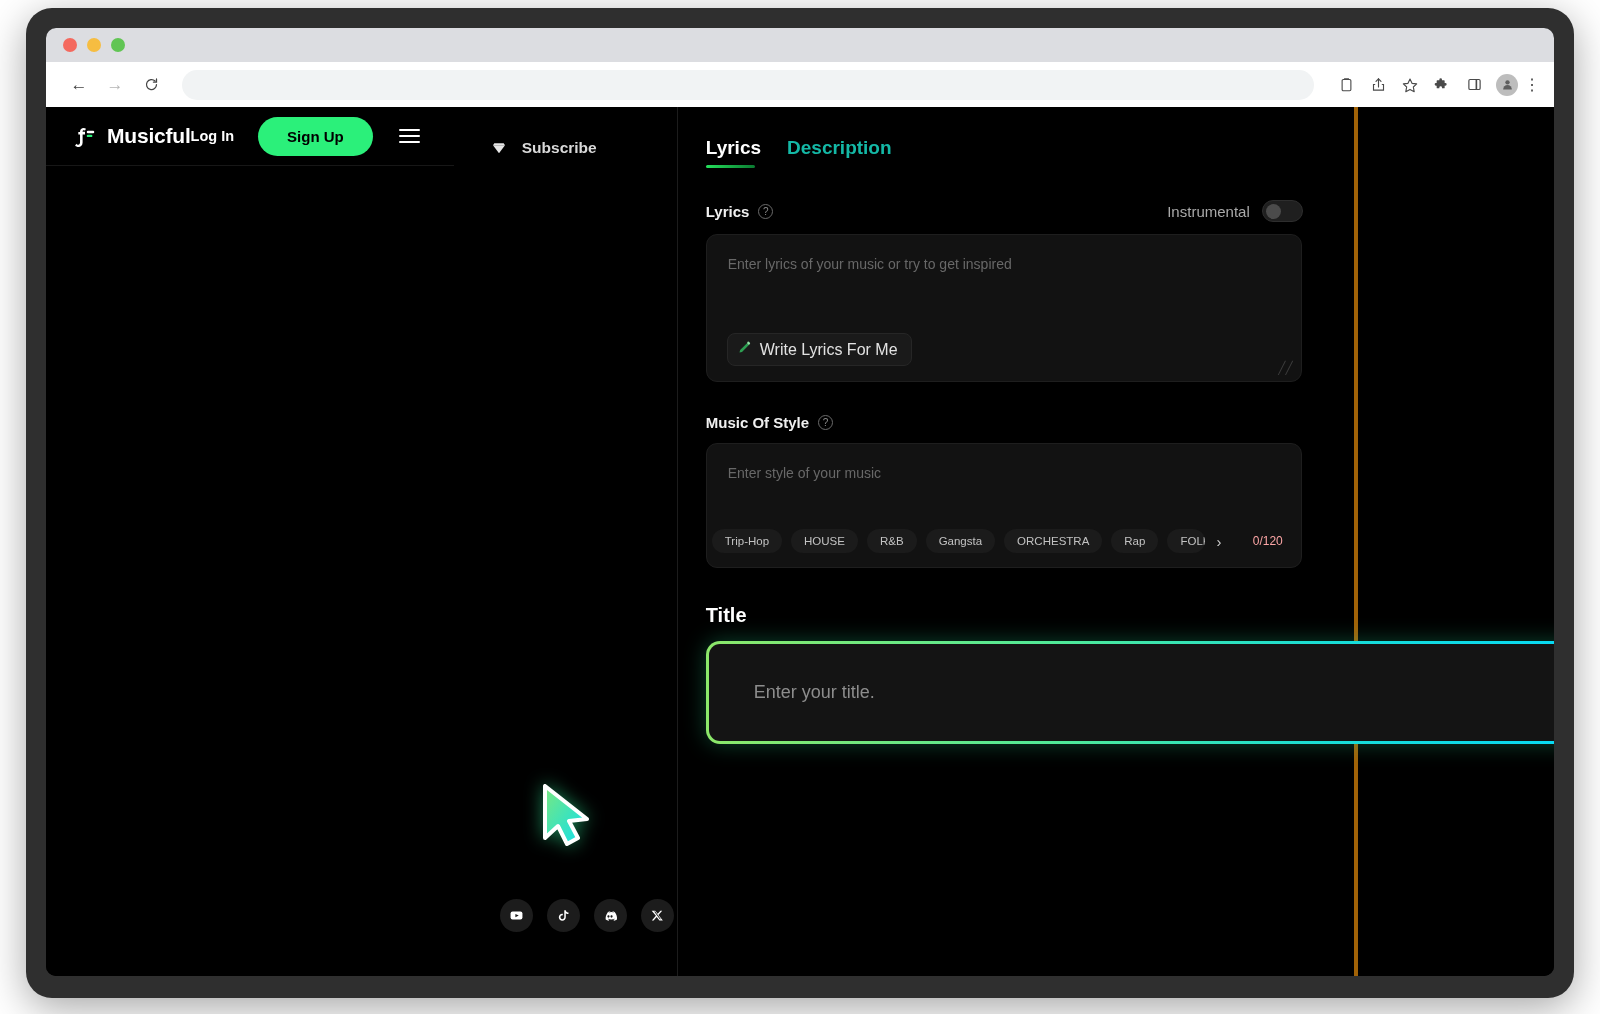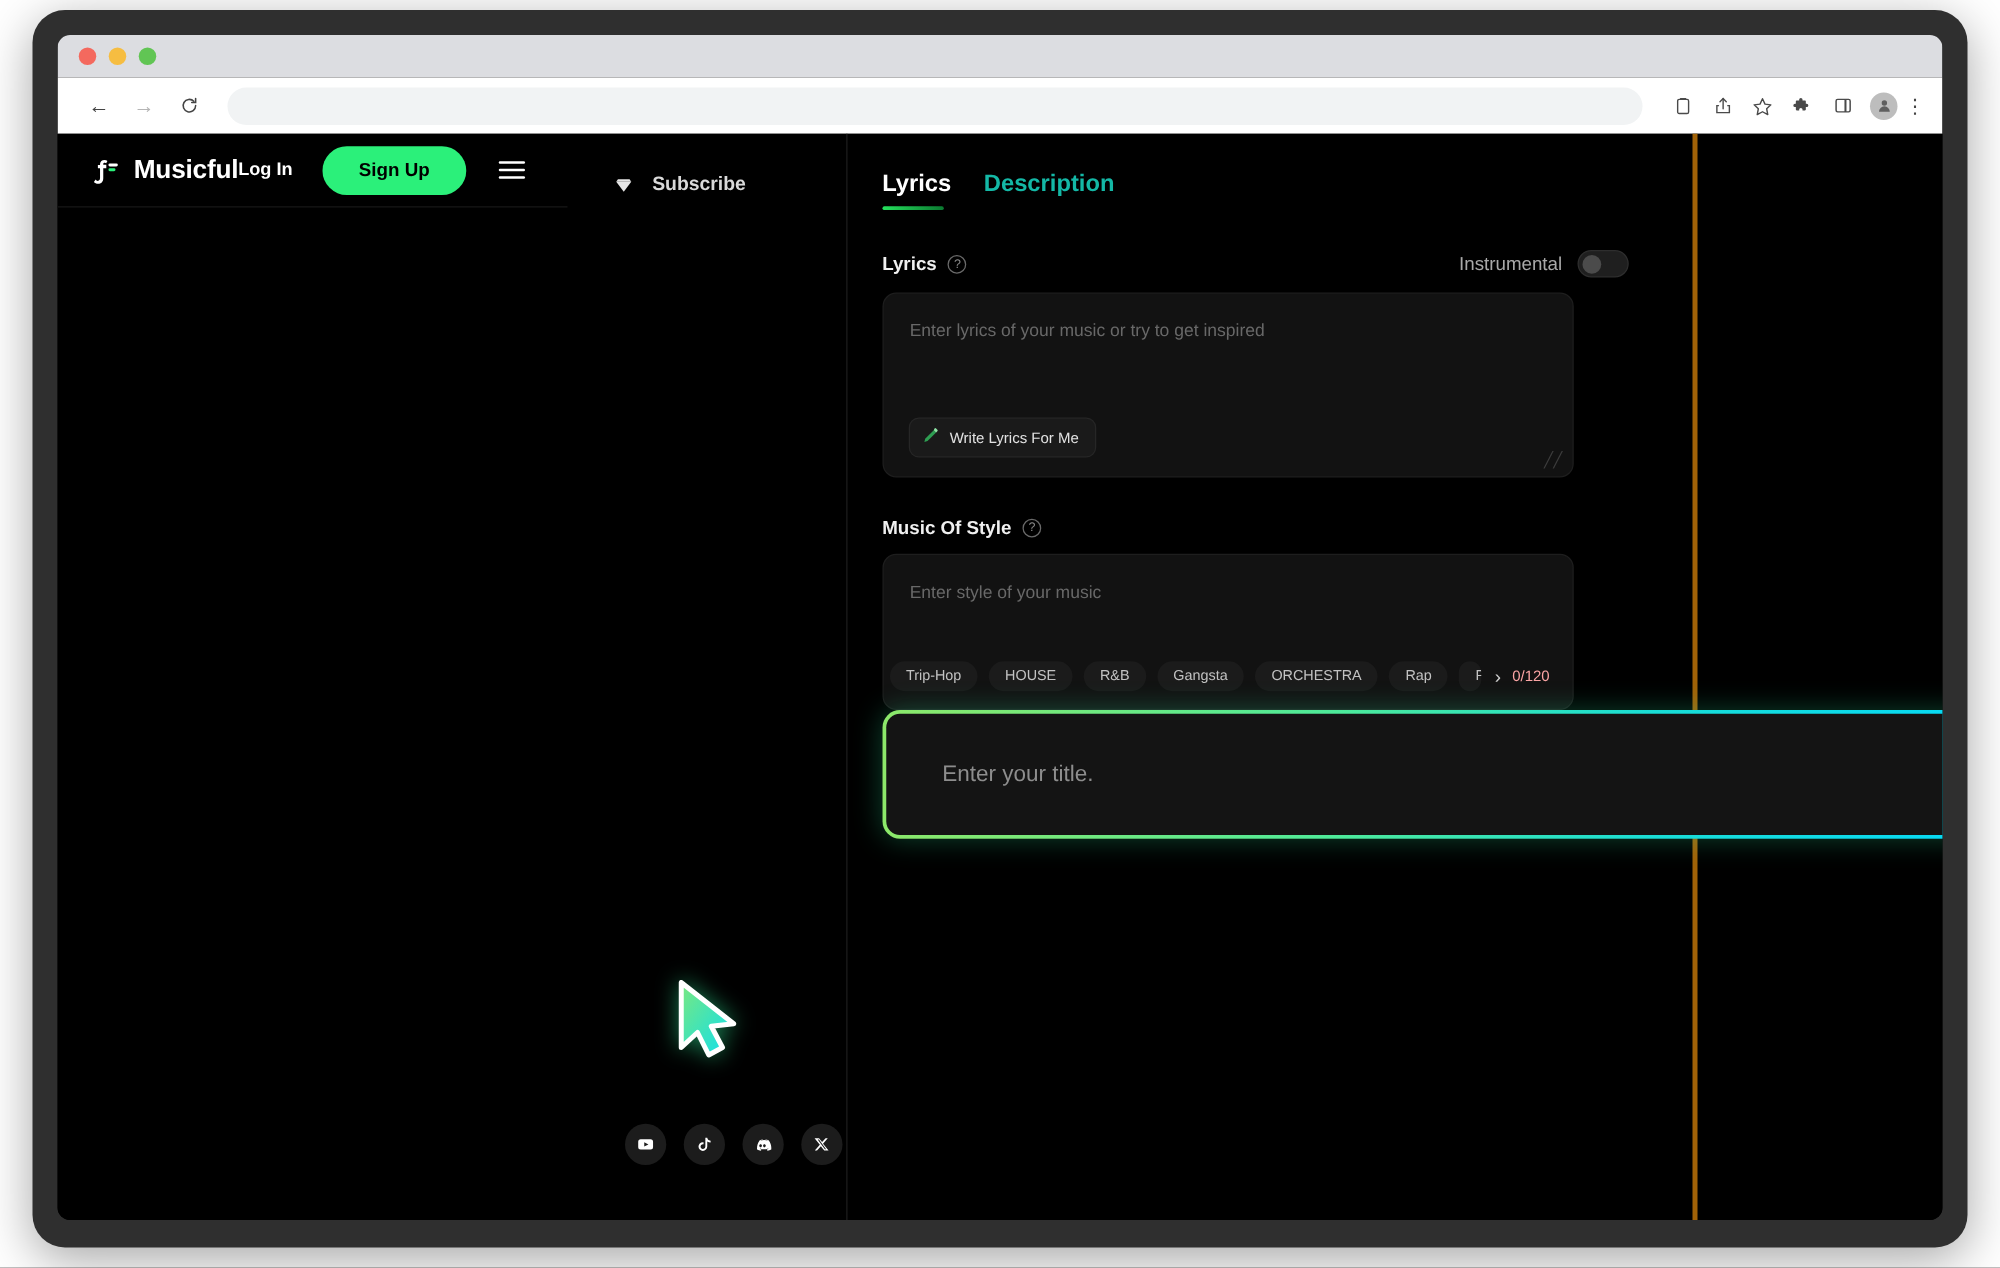--- a/index.html
+++ b/index.html
@@ -196,36 +196,36 @@
   #instrumental-toggle .knob {
     width: 15px; height: 15px; border-radius: 50%;
     background: #4b4b4b;
   }
 
   
   .box {
     background: #121212;
     border: 1px solid #1e1e1e;
     border-radius: 11px;
-    width: 553px;
+    width: 596px;
     position: relative;
   }
   #lyrics-box { height: 148px; }
   #style-box { height: 125px; }
   .box-placeholder {
     position: absolute; left: 21px; top: 21px;
     font-size: 14px; color: #686868;
   }
   #write-lyrics-button {
     position: absolute; left: 20px; bottom: 15px;
     display: flex; align-items: center; gap: 8px;
     background: #1a1a1a; border: 1px solid #262626;
     border-radius: 8px;
     padding: 6px 13px 6px 9px;
-    font-size: 12px; color: #e2e2e2;
+    font-size: 16px; color: #e2e2e2;
     cursor: pointer;
   }
   .resize-grip {
     position: absolute; right: 8px; bottom: 6px;
     color: #3d3d3d; font-size: 12px;
   }
 
   
   #chips-row {
     position: absolute; left: 5px; right: 12px; bottom: 14px;
@@ -444,20 +444,21 @@
                 <span class="chip">R&amp;B</span>
                 <span class="chip">Gangsta</span>
                 <span class="chip">ORCHESTRA</span>
                 <span class="chip">Rap</span>
                 <span class="chip" id="chip-clipped">FOLK</span>
                 <span id="chips-next-icon">›</span>
                 <span id="style-counter">0/120</span>
               </div>
             </div>
 
+            <div id="title-heading">Title</div>
             <div id="title-field-wrap">
               <div id="title-input">Enter your title.</div>
             </div>
 
           </div>
           <div id="right-panel"></div>
         </div>
       </div>
 
       <svg id="mouse-cursor" viewBox="0 0 64 70">

